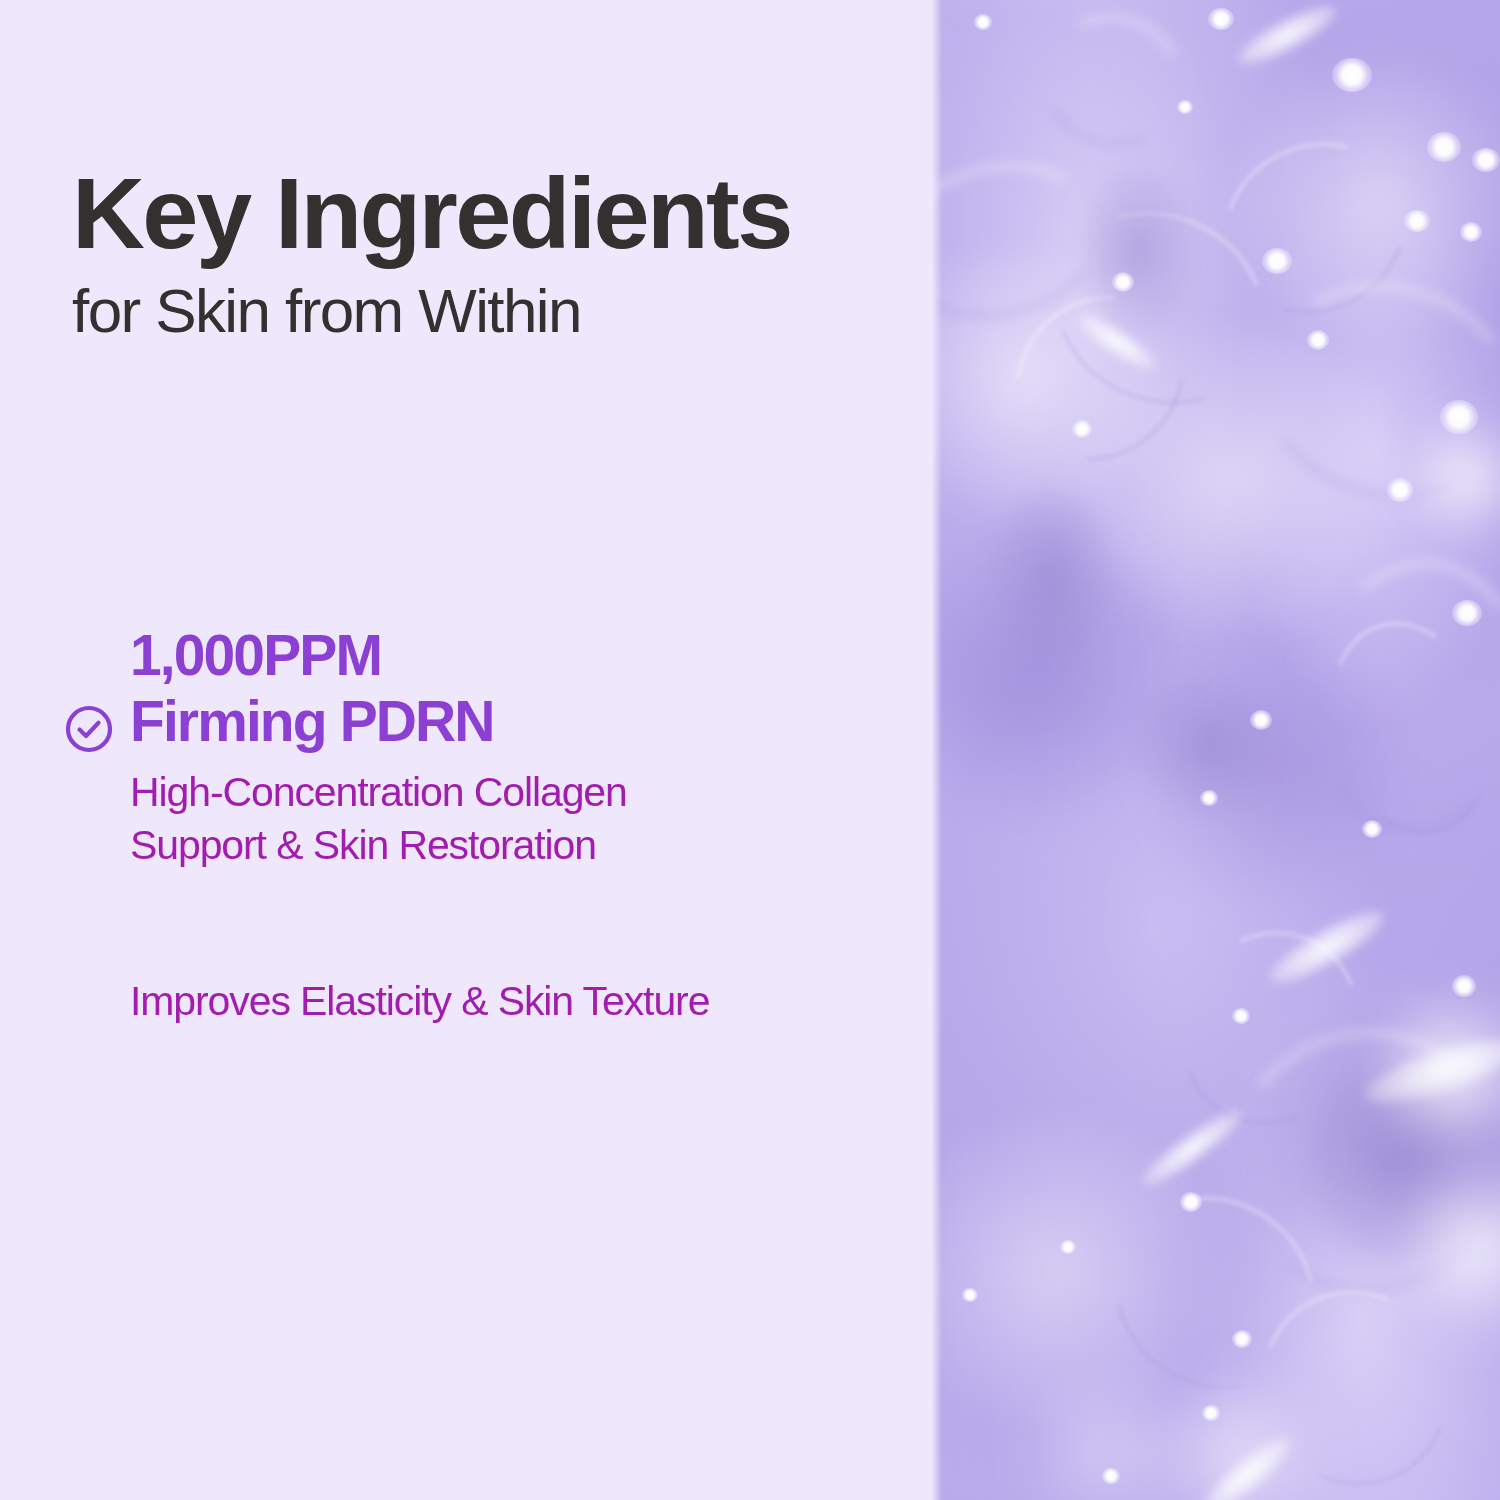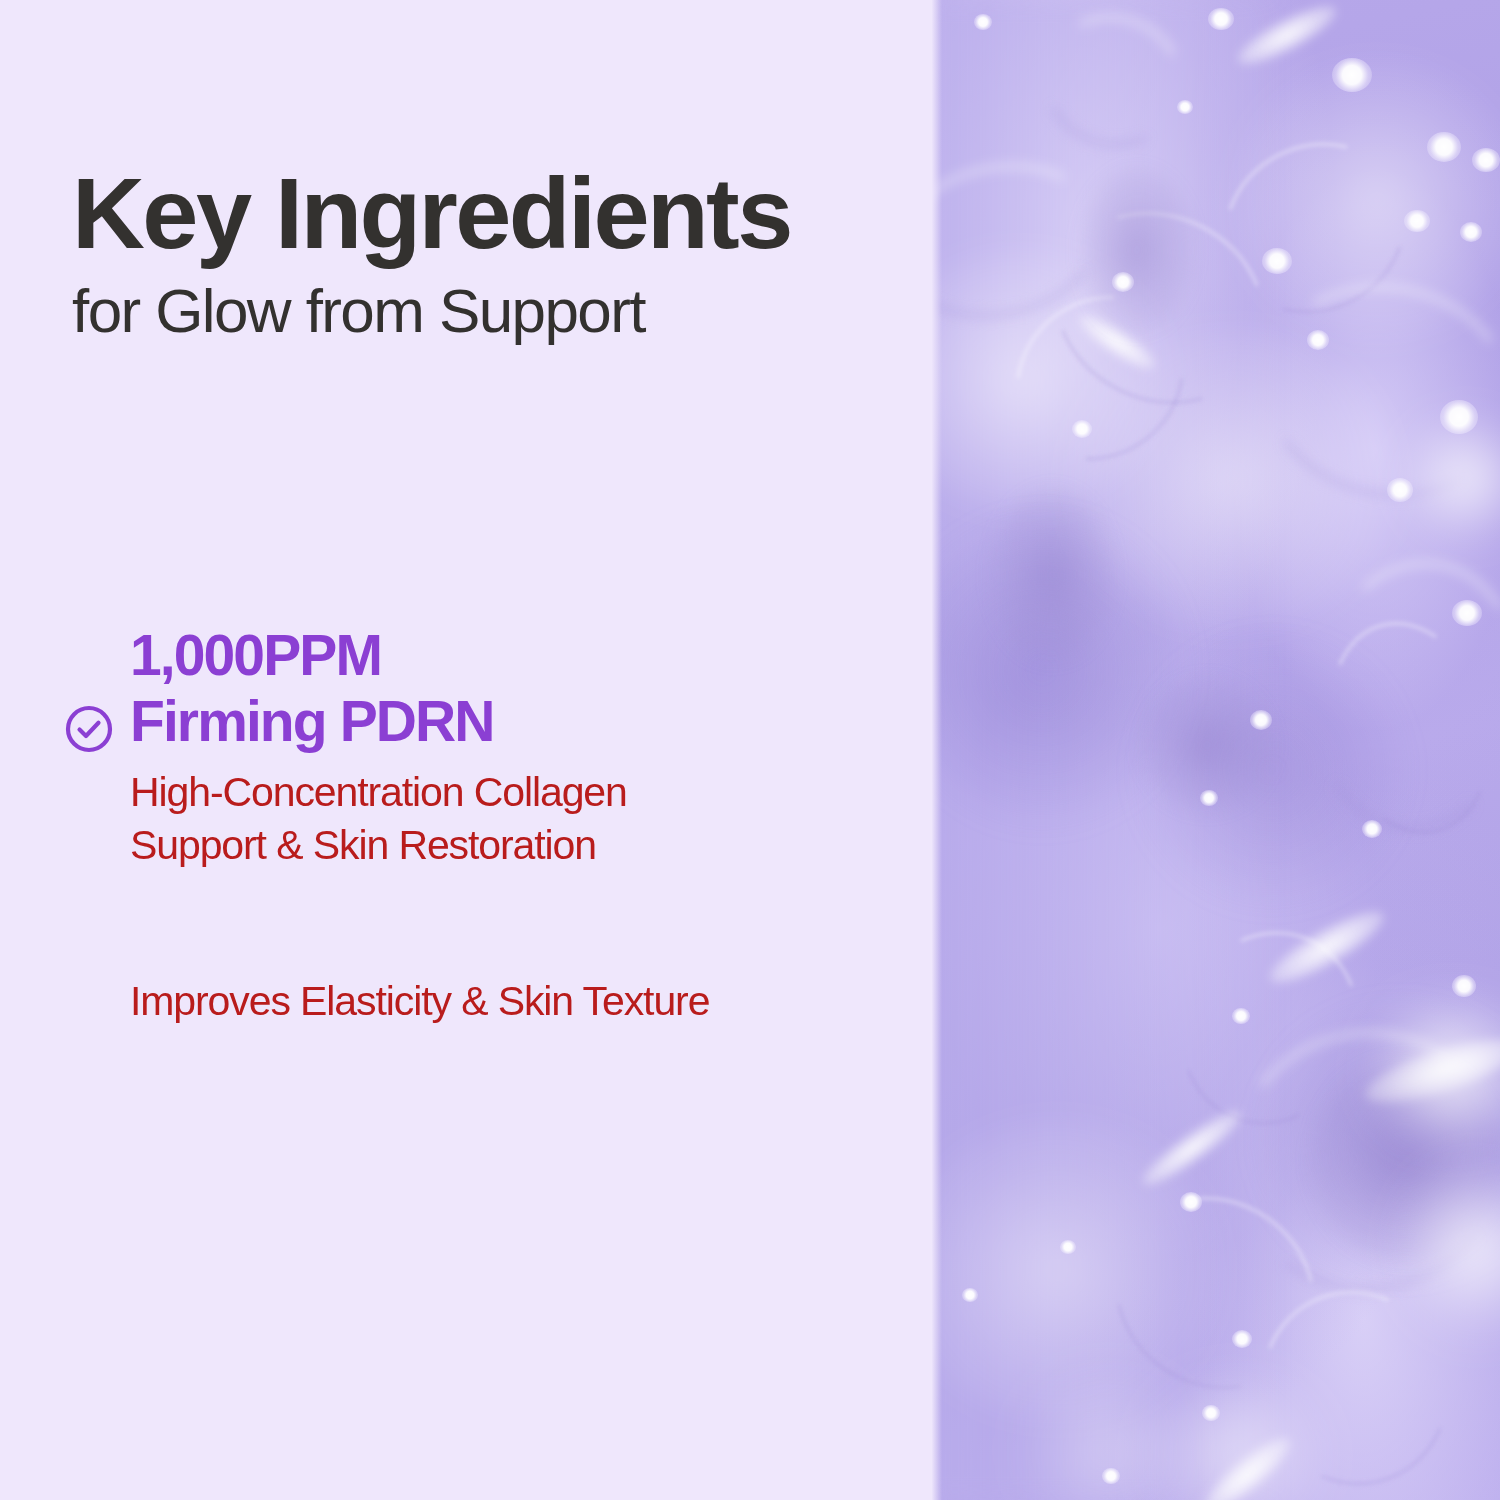--- a/index.html
+++ b/index.html
@@ -100,21 +100,21 @@
     font-size: 0.52em;
     vertical-align: super;
     line-height: 0;
     letter-spacing: -0.5px;
   }
 
   .ing-desc {
     margin: 12px 0 0 66px;
     font-size: 41px;
     font-weight: 400;
-    color: #b91c1c;
+    color: #a21caf;
     letter-spacing: -1.1px;
     line-height: 1.28;
     white-space: pre-line;
   }
 
   .gap-1 { height: 92px; }
   .gap-2 { height: 82px; }
 
   
   .right-panel {
@@ -202,21 +202,21 @@
 </style>
 </head>
 <body>
 
 <div class="page">
 
   <div class="left-panel">
 
     <div class="heading-block">
       <h1 class="heading-title">Key Ingredients</h1>
-      <div class="heading-subtitle">for Glow from Support</div>
+      <div class="heading-subtitle">for Skin from Within</div>
     </div>
 
     <div class="ingredients">
 
       <div class="ingredient">
         <div class="ing-head">
           <span class="check-icon">
             <svg viewBox="0 0 50 50" xmlns="http://www.w3.org/2000/svg">
               <circle cx="25" cy="25" r="21" fill="none" stroke="#8B3FD3" stroke-width="4.2"></circle>
               <path d="M15.5 25.6 L22 32 L34.5 18.8" fill="none" stroke="#8B3FD3" stroke-width="4.2" stroke-linecap="round" stroke-linejoin="round"></path>

